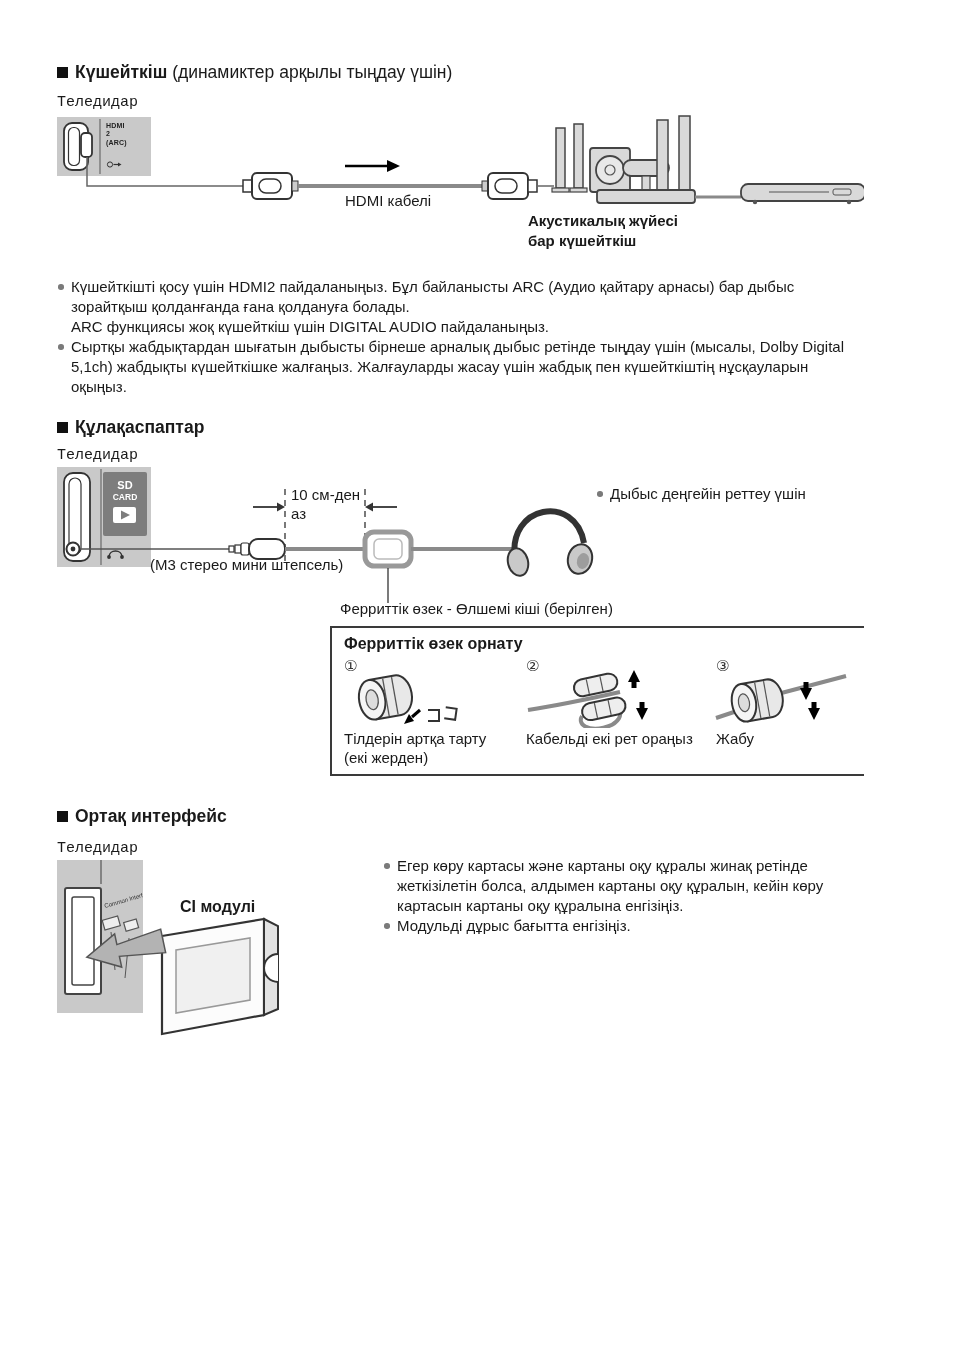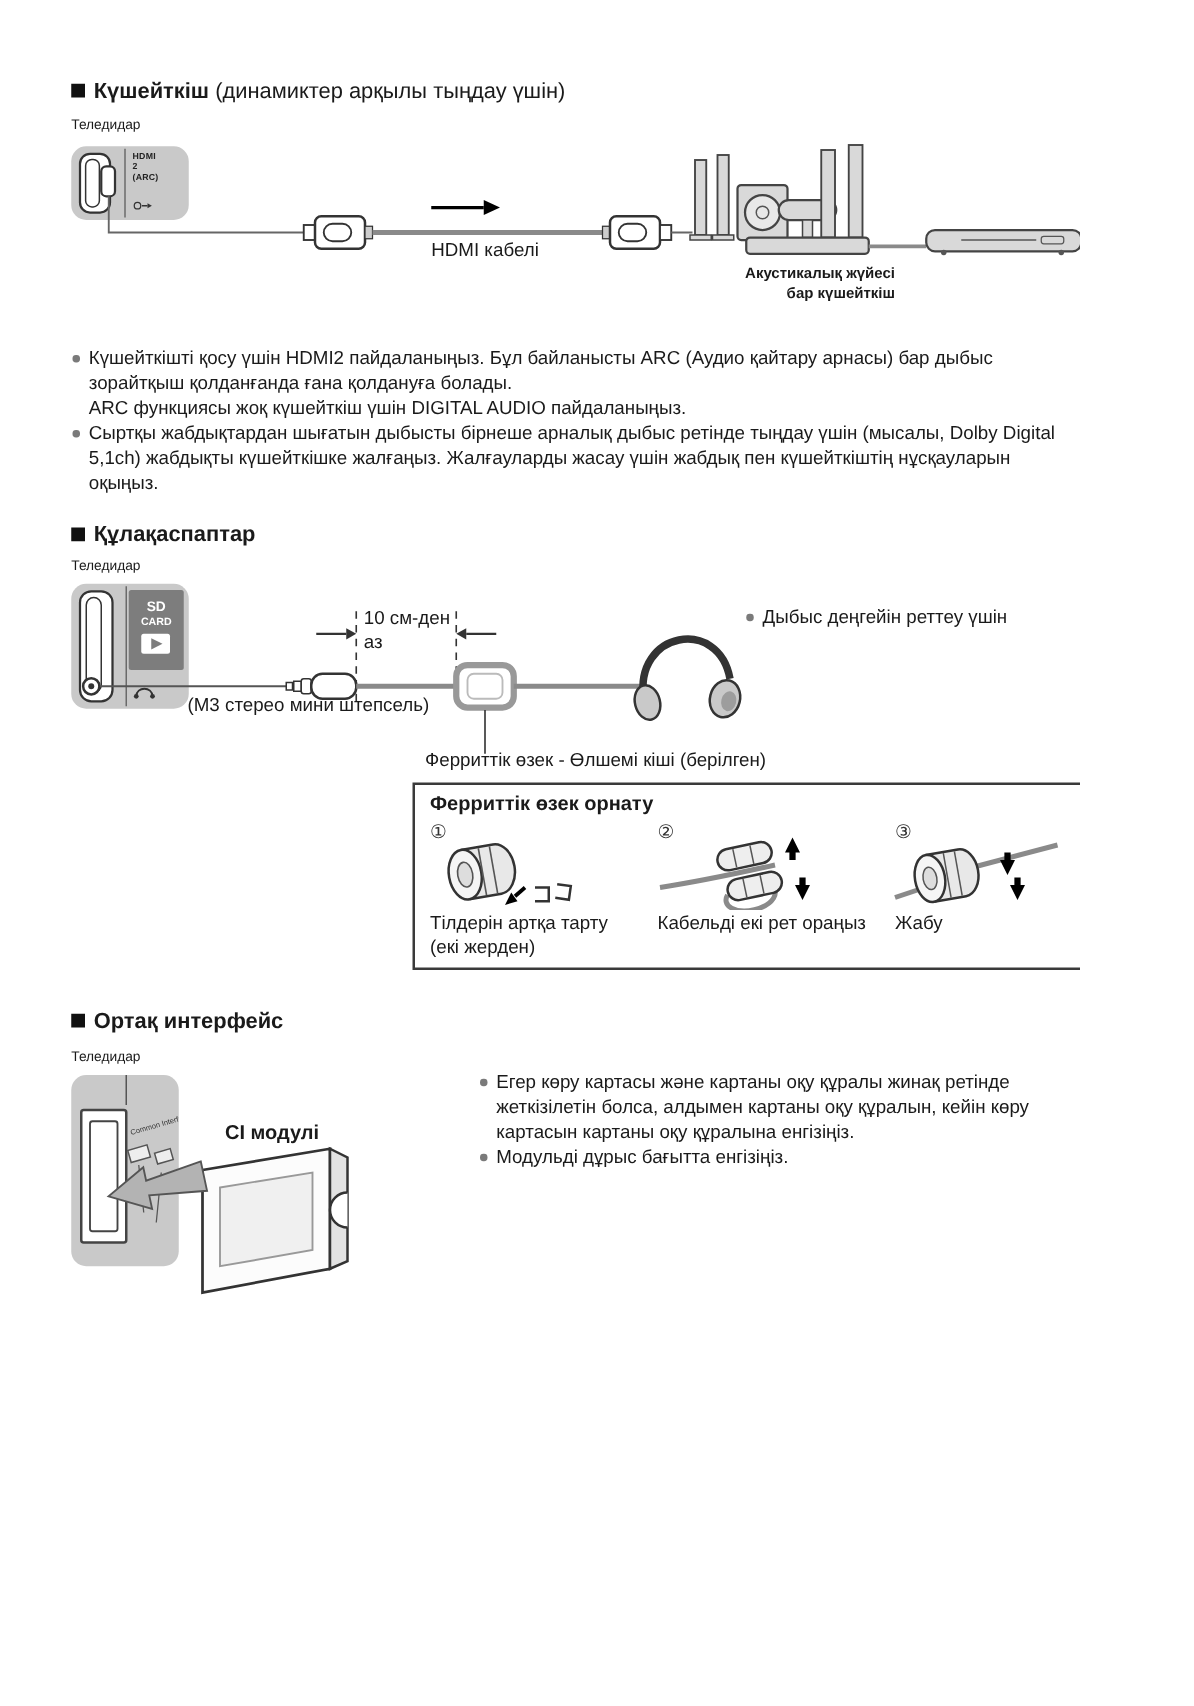--- a/index.html
+++ b/index.html
@@ -2,28 +2,28 @@
 <html><head>
 <meta charset="utf-8">
 <style>
   html,body{margin:0;padding:0;background:#fff;}
   .page{position:relative;width:864px;height:1365px;background:#ffffff;overflow:hidden;
         font-family:"Liberation Sans","DejaVu Sans",sans-serif;color:#1a1a1a;}
   .abs{position:absolute;}
   .s-heading{font-size:17.5px;font-weight:bold;white-space:nowrap;}
   .s-heading .note{font-weight:normal;}
   .marker{display:inline-block;width:11px;height:11px;background:#111;margin-right:7px;}
-  .tv-label{font-size:11px;}
+  .tv-label{font-size:15px;font-family:Liberation Mono, monospace;}
   .body-text{font-size:15px;line-height:1.34;white-space:pre-line;}
   .bullet-list{list-style:none;margin:0;padding:0;}
   .bullet-item{position:relative;padding-left:14px;margin:0;}
   .bullet-item::before{content:"";position:absolute;left:1px;top:7px;width:5.5px;height:5.5px;border-radius:50%;background:#7a7a7a;}
-  .diagram-label{font-size:12px;font-weight:bold;text-align:right;white-space:pre-line;line-height:1.3;}
+  .diagram-label{font-size:15px;font-weight:bold;text-align:left;white-space:pre-line;line-height:1.3;}
   .plain-label{font-size:15px;white-space:pre-line;line-height:1.25;}
-  .gray-box{background:#c9c9c9;border-radius:12px;}
+  .gray-box{background:#c9c9c9;border-radius:0;}
   .port-text{font-size:7px;line-height:1.2;color:#222;white-space:pre-line;font-weight:bold;letter-spacing:0.2px;}
   .ferrite-box{border:2px solid #3a3a3a;box-sizing:border-box;background:#fff;}
   .ferrite-title{font-size:16px;font-weight:bold;}
   .step-num{font-size:15px;color:#333;line-height:1;}
   .step-caption{font-size:15px;white-space:pre-line;line-height:1.25;}
   .action-row{display:flex;align-items:flex-start;gap:5px;}
   .action-text{font-size:15.5px;font-weight:bold;white-space:pre-line;line-height:1.3;}
   .lang-tab{left:893px;top:413px;width:62px;height:143px;background:#0f0f0f;color:#fff;
             display:flex;align-items:center;justify-content:center;
             writing-mode:vertical-rl;text-orientation:mixed;font-size:15px;font-weight:bold;letter-spacing:1px;}

